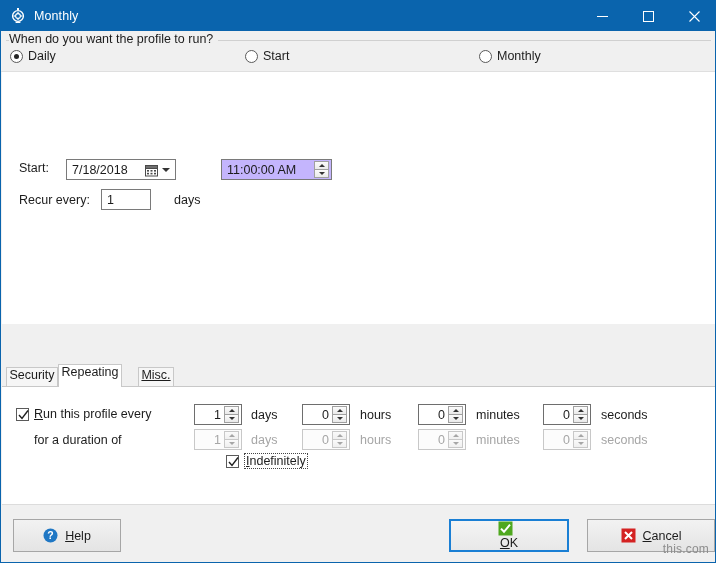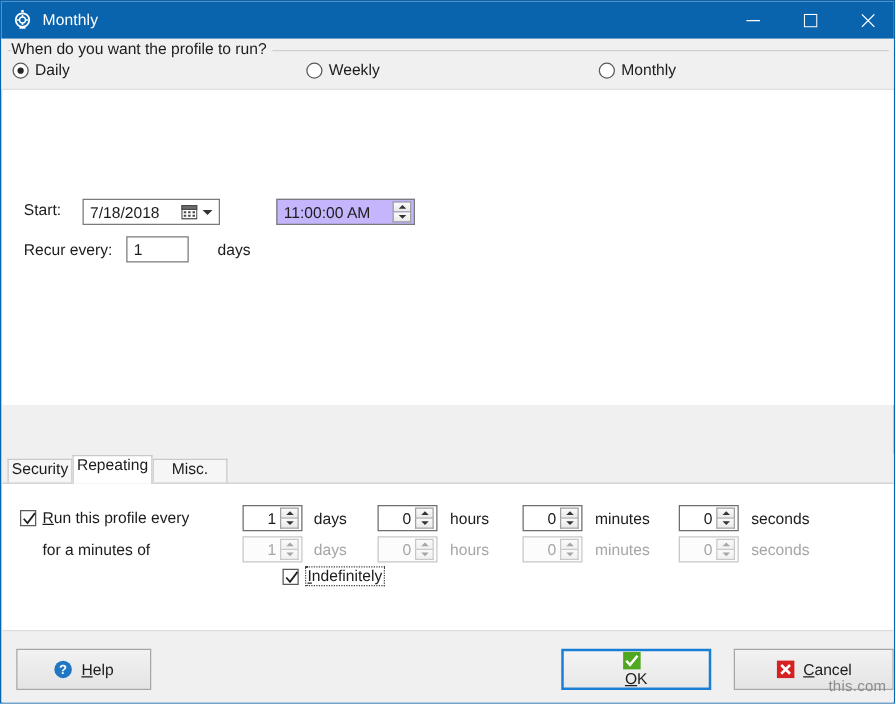--- a/index.html
+++ b/index.html
@@ -403,21 +403,21 @@
     <div class="gb-line"></div>
     <span class="gb-caption">When do you want the profile to run?</span>
 
     <div class="radio-row">
       <label class="radio checked" style="left:9px;">
         <span class="dot"></span>
         <span>Daily</span>
       </label>
       <label class="radio" style="left:244px;">
         <span class="dot"></span>
-        <span>Weekly</span>
+        <span>Start</span>
       </label>
       <label class="radio" style="left:478px;">
         <span class="dot"></span>
         <span>Monthly</span>
       </label>
     </div>
   </div>
   <div class="sep-line"></div>
 
   <div class="page">
@@ -462,37 +462,37 @@
     <span class="lbl" style="left:172px; top:121px;">days</span>
   </div>
 
   <div class="tabstrip">
     <div class="tab" style="left:4px; width:52px;">
       <span>Security</span>
     </div>
     <div class="tab active" style="left:56px; width:64px;">
       <span>Repeating</span>
     </div>
-    <div class="tab" style="left:120px; width:60px;">
+    <div class="tab" style="left:136px; width:36px;text-decoration:underline;">
       <span>Misc.</span>
     </div>
   </div>
 
   <div class="tabbody">
 
     <label class="check" style="left:14px; top:20px;">
       <span class="box">
         <svg width="11" height="12" viewBox="0 0 11 12">
             <path d="M1 6 L4 9.5 L10 1.5" stroke="#202020" stroke-width="1.4" fill="none"></path>
           </svg>
       </span>
       <span><span class="ul">R</span><span>un this profile every</span></span>
     </label>
 
-    <span class="lbl" style="left:32px; top:46px;">for a minutes of</span>
+    <span class="lbl" style="left:32px; top:46px;">for a duration of</span>
 
     <div class="numfield" style="left:192px; top:17px; width:48px;">
       <span class="num">1</span>
       <span class="spin">
         <span class="up">
             <span class="tri-u"></span>
           </span>
         <span class="dn">
             <span class="tri-d"></span>
           </span>

